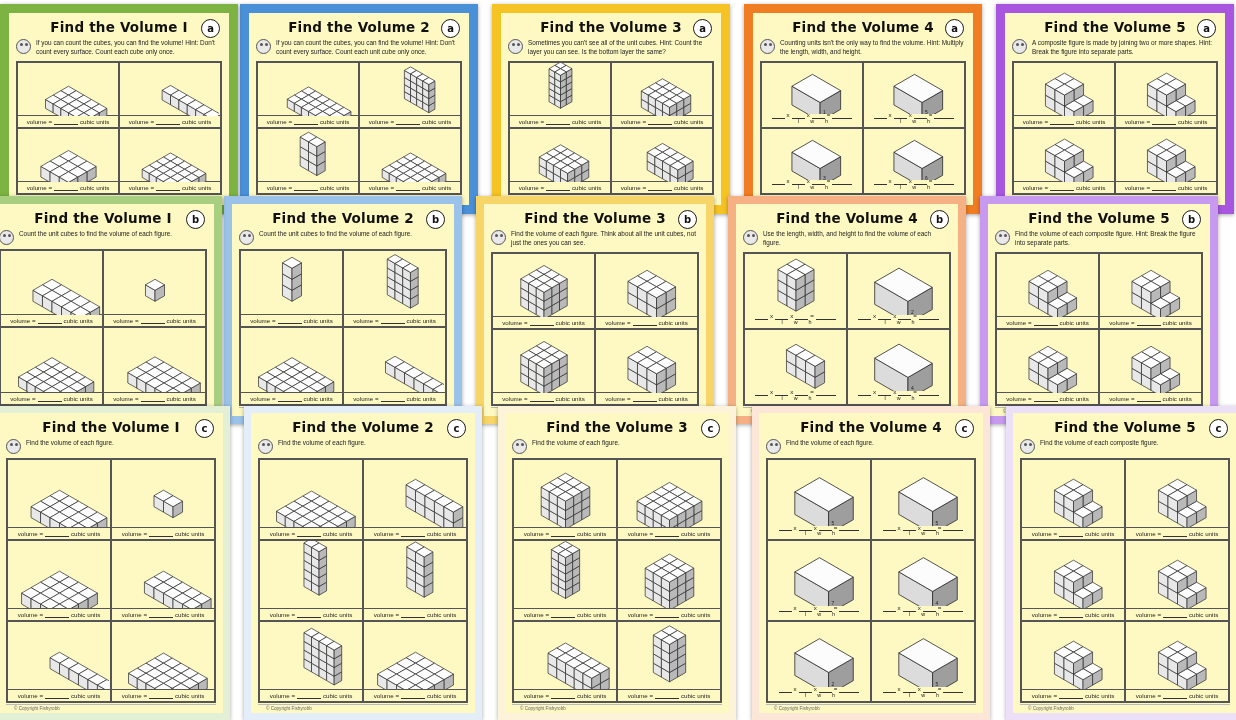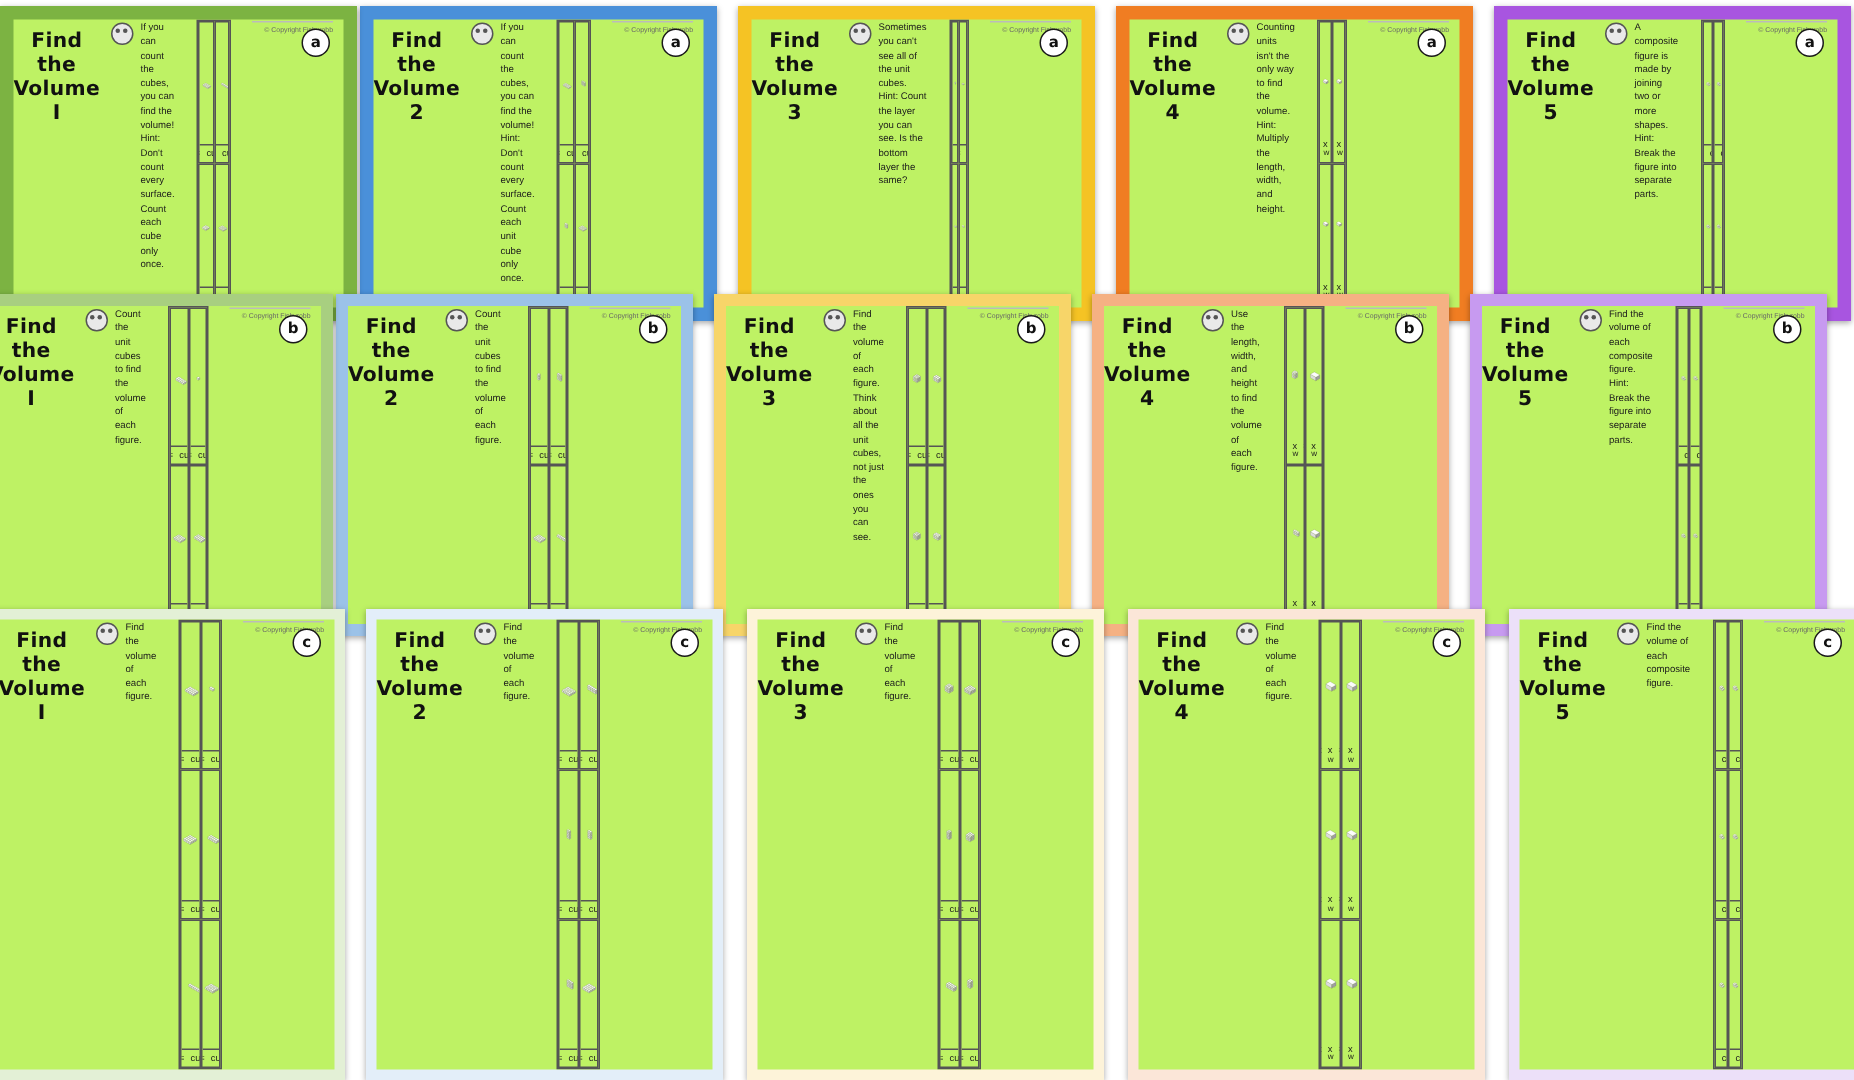--- a/index.html
+++ b/index.html
@@ -16,23 +16,23 @@
     position:absolute;
     box-sizing:border-box;
     background:#fff;
     box-shadow:0 1px 4px rgba(0,0,0,.35);
     overflow:hidden;
   }
   .card .inner{
     position:absolute;
     inset:0;
     box-sizing:border-box;
-    background:#bef264;
+    background:#fef9c3;
     overflow:hidden;
-    display:flex;flex-direction:row;
+    display:flex;flex-direction:column;
   }
 
   
   .sheet-title{
     text-align:center;
     font-weight:bold;
     font-size:13.5px;
     letter-spacing:.2px;
     color:#111;
     margin:6px 0 2px 0;

